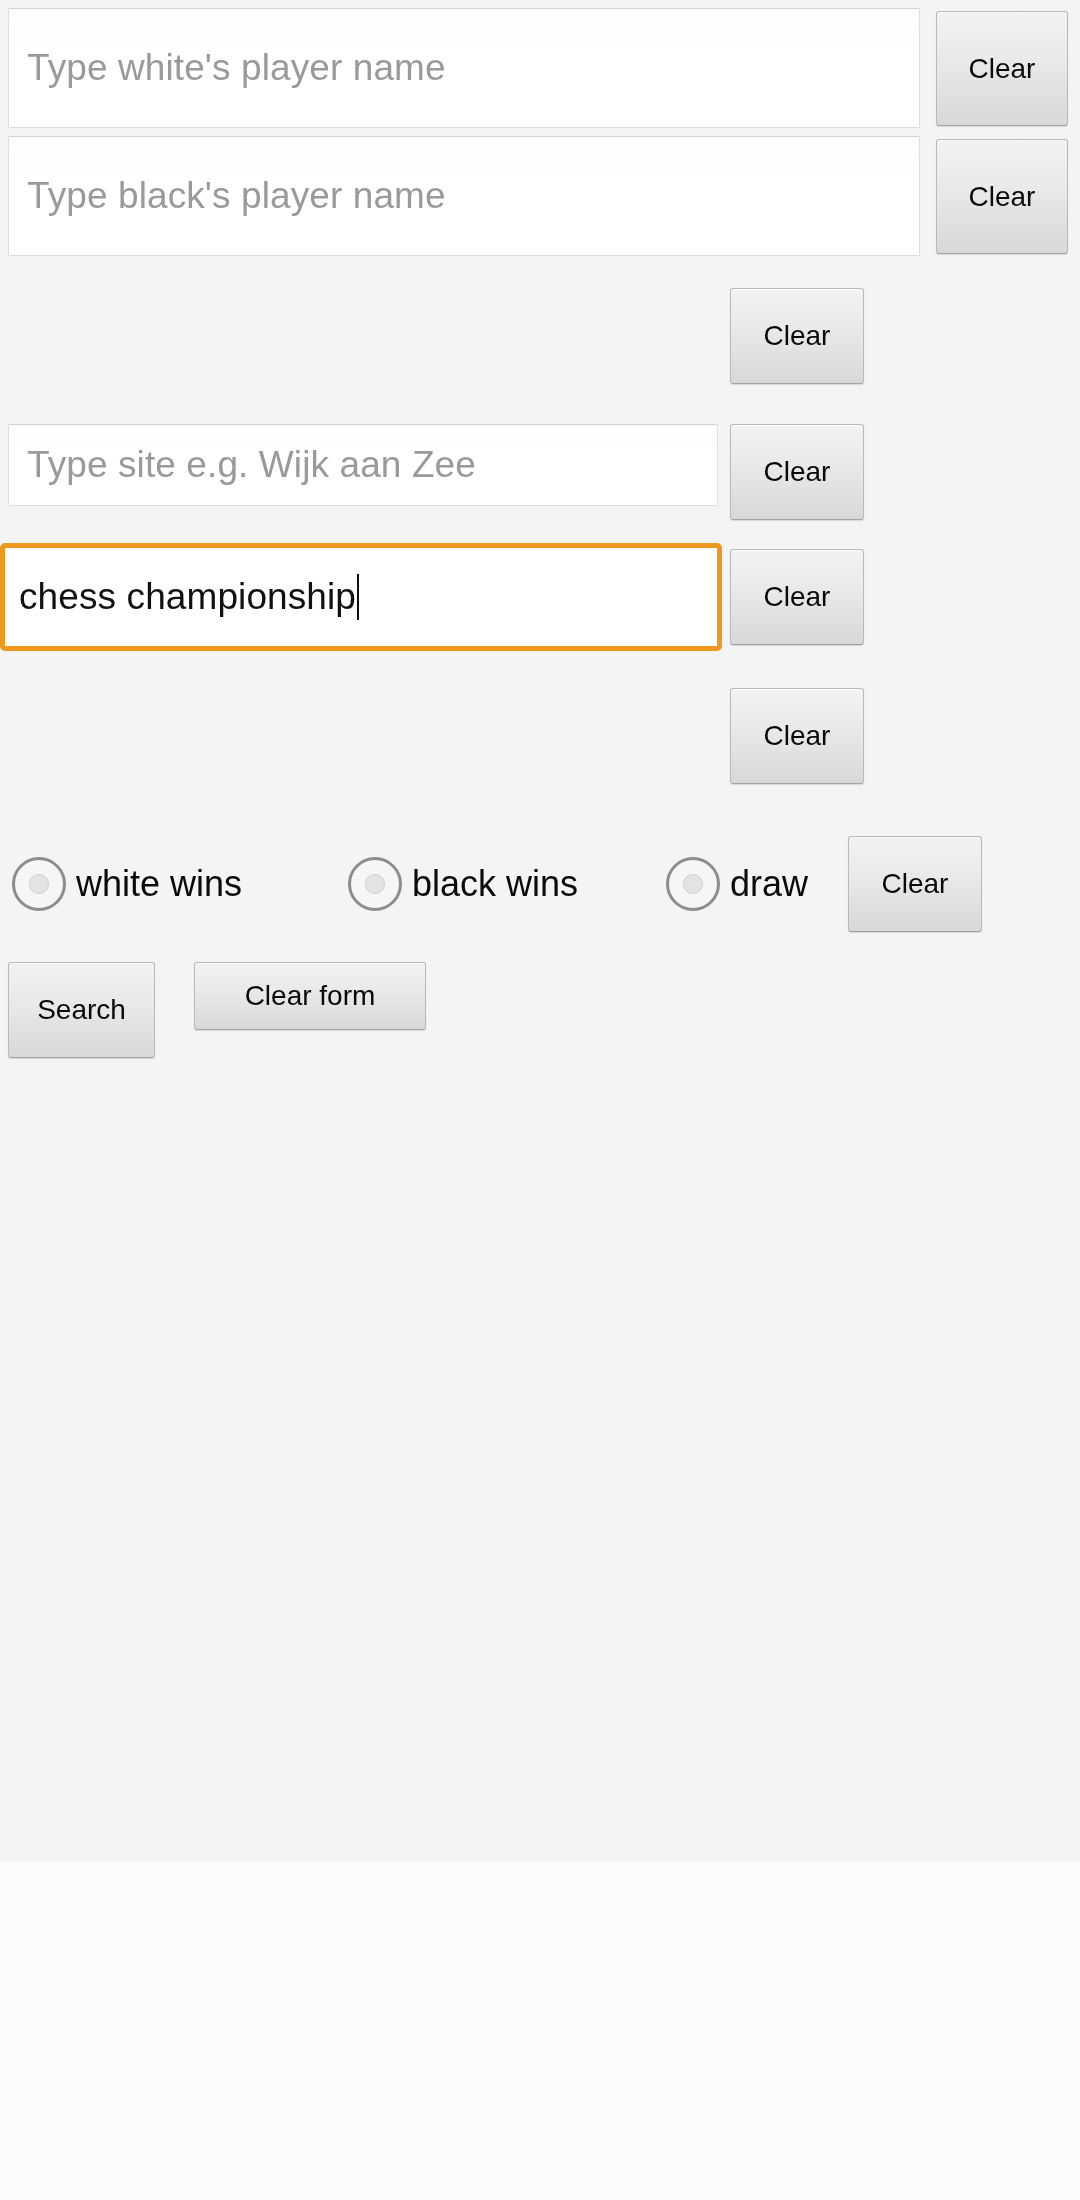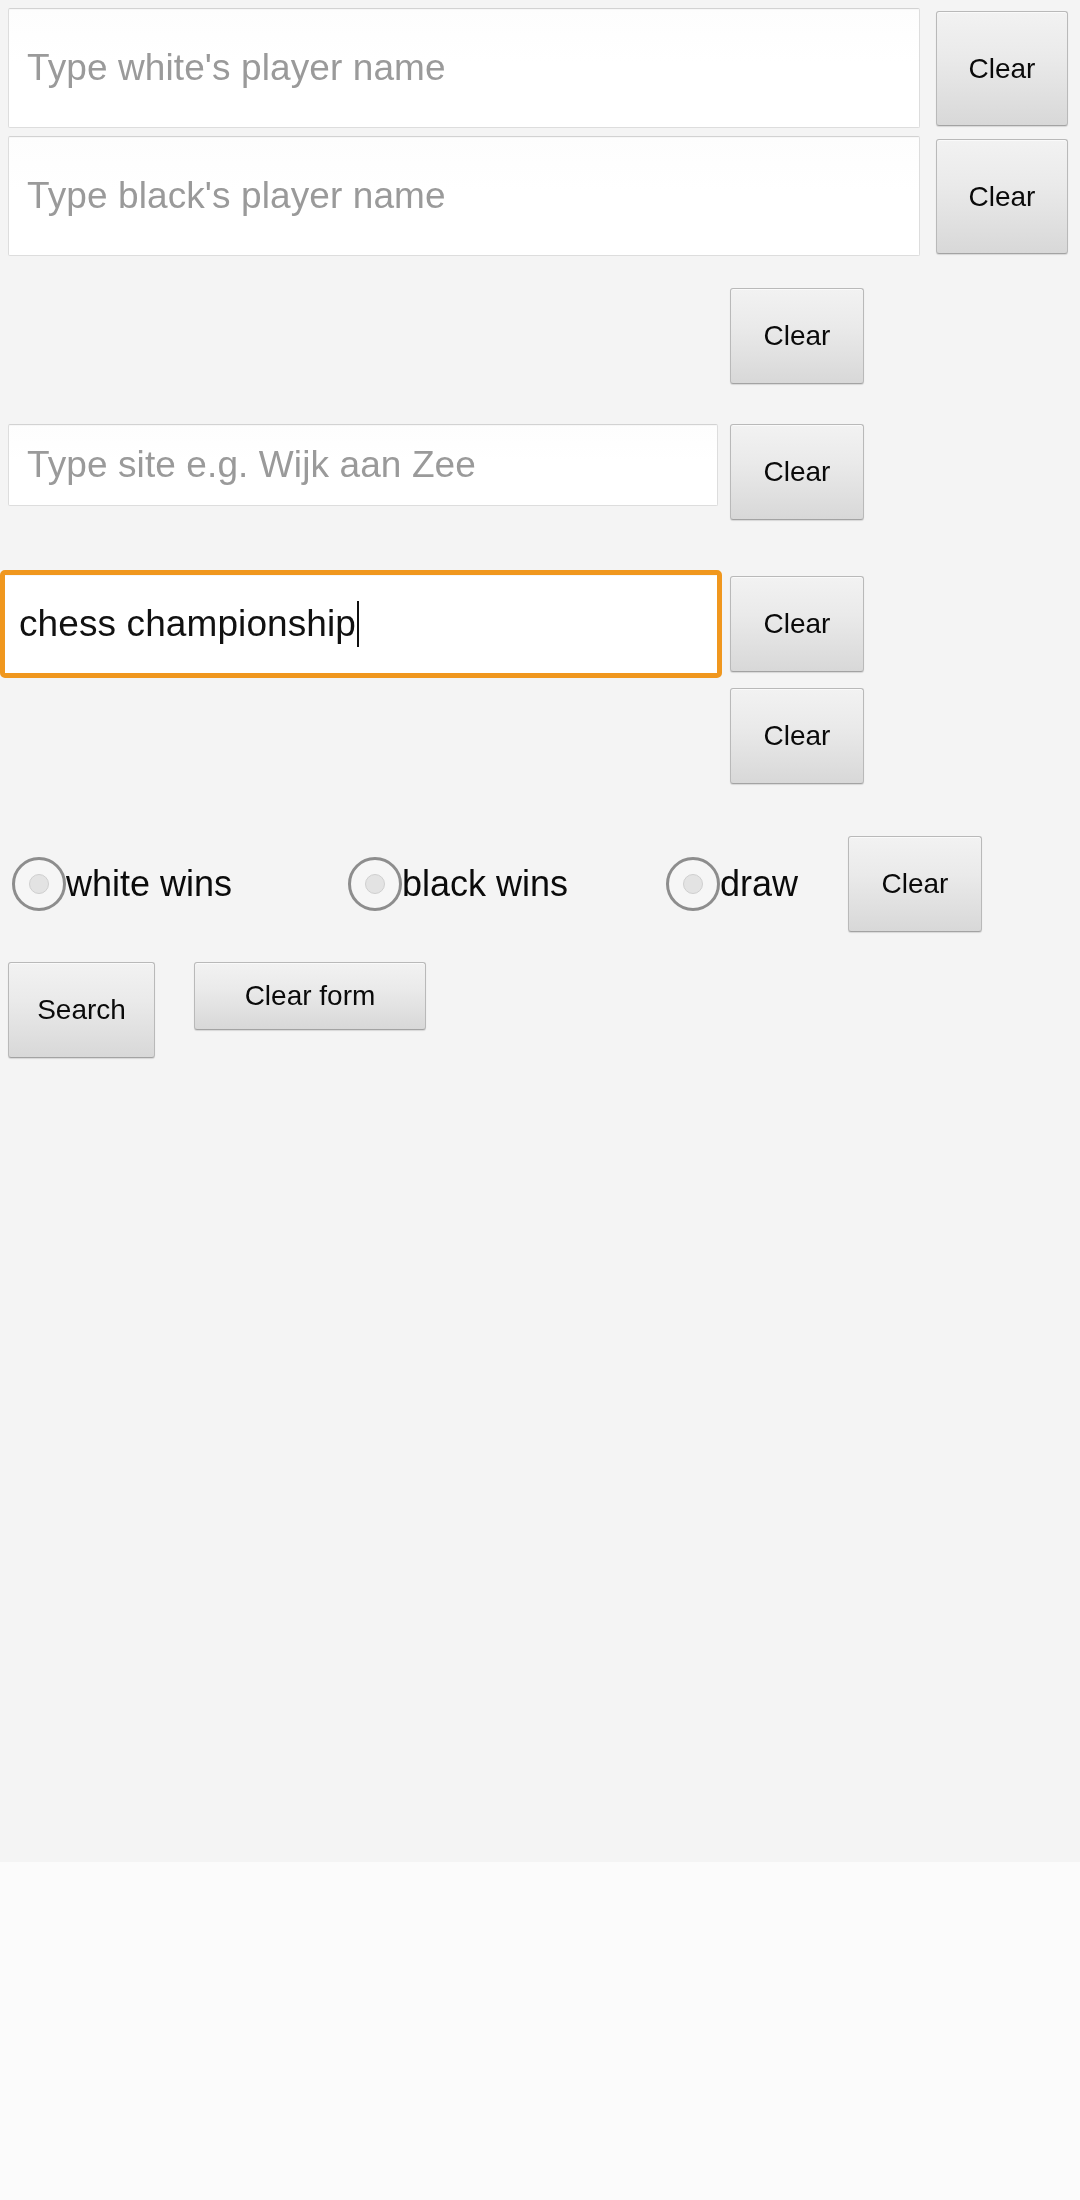--- a/index.html
+++ b/index.html
@@ -122,21 +122,21 @@
     width: 20px;
     height: 20px;
     border-radius: 50%;
     background: #e3e3e3;
     border: 1px solid #cfcfcf;
     box-sizing: border-box;
   }
   .radio-label {
     font-size: 36px;
     color: #0b0b0b;
-    margin-left: 0;
+    margin-left: 10px;
     white-space: nowrap;
   }
 </style>
 </head>
 <body>
 
 <div id="app">
 
   <div class="lower-pane"></div>
 
@@ -154,21 +154,21 @@
 
     <div class="row" style="position:absolute; left:8px; top:288px; width:1064px; height:96px;">
       <div class="btn" style="position:absolute; left:722px; top:0; width:134px; height:96px;">Clear</div>
     </div>
 
     <div class="row" style="position:absolute; left:8px; top:424px; width:1064px; height:96px;">
       <div class="field placeholder" style="position:absolute; left:0; top:0; width:710px; height:82px;">Type site e.g. Wijk aan Zee</div>
       <div class="btn" style="position:absolute; left:722px; top:0; width:134px; height:96px;">Clear</div>
     </div>
 
-    <div class="row" style="position:absolute; left:0px; top:570px; width:1072px; height:92px;">
+    <div class="row" style="position:absolute; left:0px; top:543px; width:1072px; height:92px;">
       <div class="field focused" style="position:absolute; left:0; top:0; width:722px; height:108px;">
         <span>chess championship</span>
           <span class="caret"></span>
       </div>
       <div class="btn" style="position:absolute; left:730px; top:6px; width:134px; height:96px;">Clear</div>
     </div>
 
     <div class="row" style="position:absolute; left:8px; top:688px; width:1064px; height:96px;">
       <div class="btn" style="position:absolute; left:722px; top:0; width:134px; height:96px;">Clear</div>
     </div>

